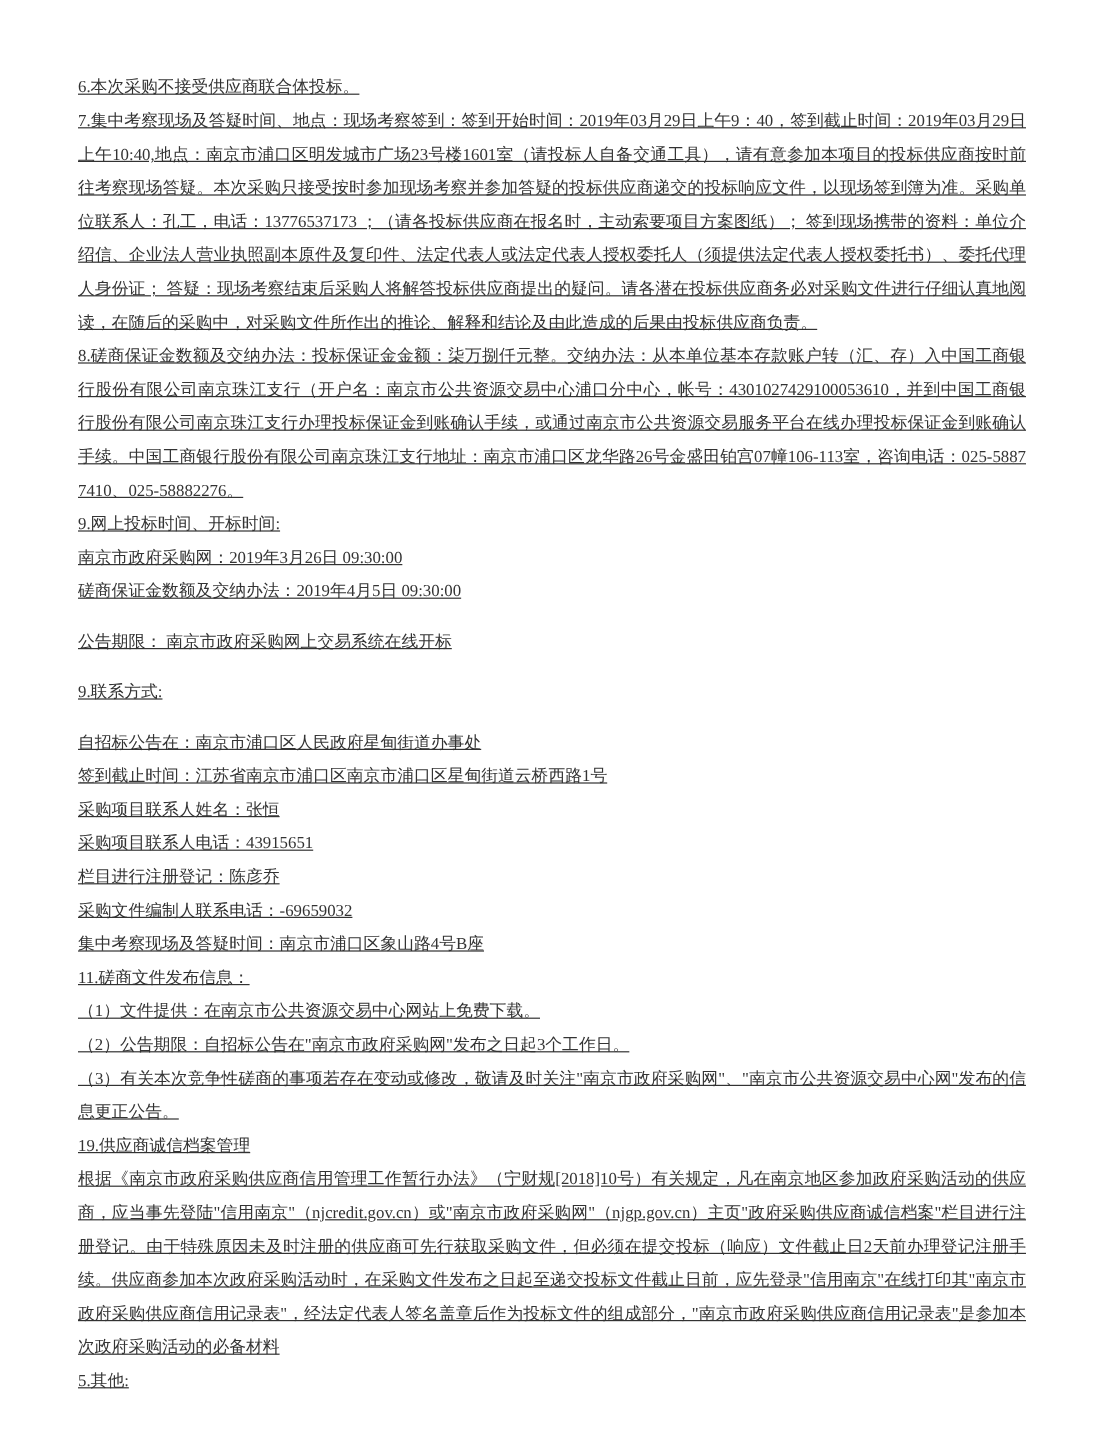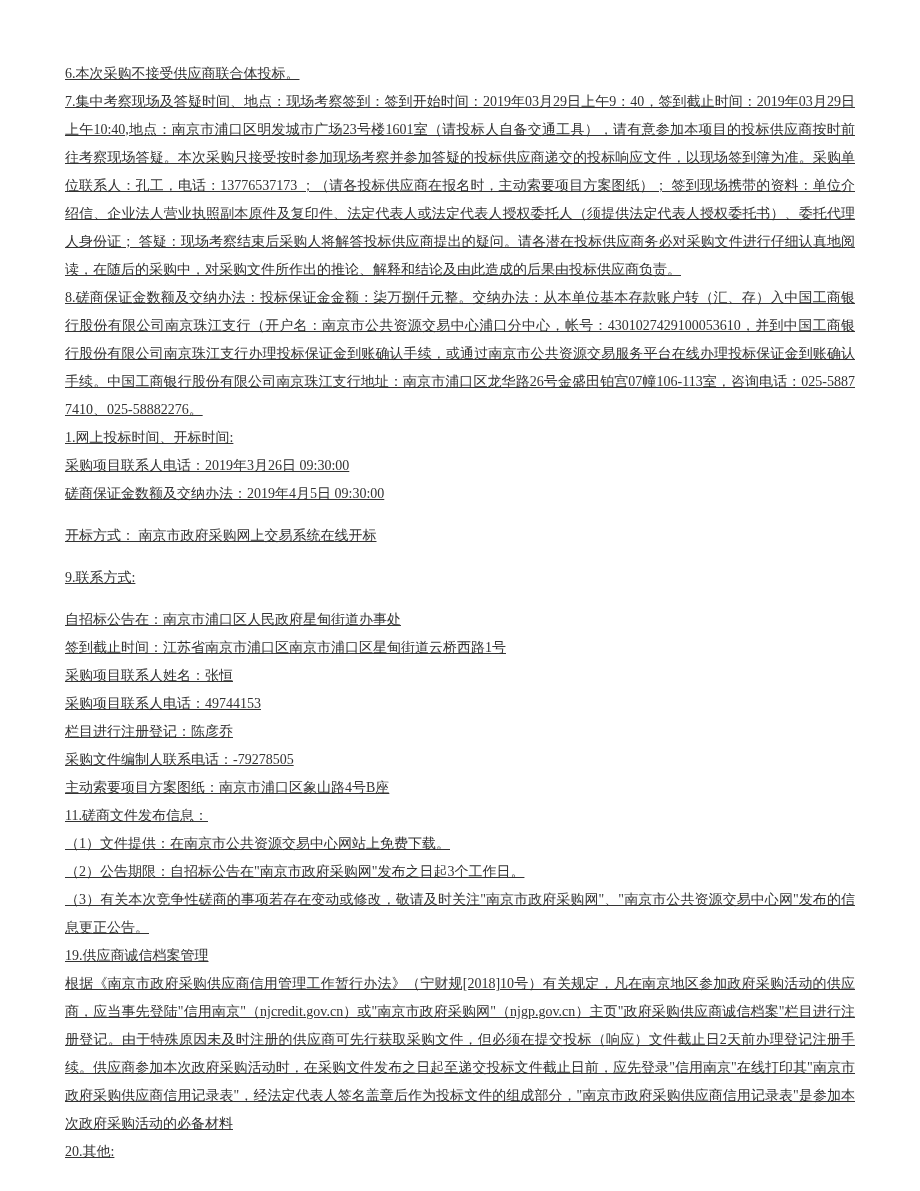--- a/index.html
+++ b/index.html
@@ -25,34 +25,34 @@
     .spacer {
       height: 14px;
     }
   </style>
 </head>
 <body>
 
 <p>6.本次采购不接受供应商联合体投标。</p>
 <p>7.集中考察现场及答疑时间、地点：现场考察签到：签到开始时间：2019年03月29日上午9：40，签到截止时间：2019年03月29日上午10:40,地点：南京市浦口区明发城市广场23号楼1601室（请投标人自备交通工具），请有意参加本项目的投标供应商按时前往考察现场答疑。本次采购只接受按时参加现场考察并参加答疑的投标供应商递交的投标响应文件，以现场签到簿为准。采购单位联系人：孔工，电话：13776537173 ；（请各投标供应商在报名时，主动索要项目方案图纸）； 签到现场携带的资料：单位介绍信、企业法人营业执照副本原件及复印件、法定代表人或法定代表人授权委托人（须提供法定代表人授权委托书）、委托代理人身份证； 答疑：现场考察结束后采购人将解答投标供应商提出的疑问。请各潜在投标供应商务必对采购文件进行仔细认真地阅读，在随后的采购中，对采购文件所作出的推论、解释和结论及由此造成的后果由投标供应商负责。</p>
 <p>8.磋商保证金数额及交纳办法：投标保证金金额：柒万捌仟元整。交纳办法：从本单位基本存款账户转（汇、存）入中国工商银行股份有限公司南京珠江支行（开户名：南京市公共资源交易中心浦口分中心，帐号：4301027429100053610，并到中国工商银行股份有限公司南京珠江支行办理投标保证金到账确认手续，或通过南京市公共资源交易服务平台在线办理投标保证金到账确认手续。中国工商银行股份有限公司南京珠江支行地址：南京市浦口区龙华路26号金盛田铂宫07幢106-113室，咨询电话：025-58877410、025-58882276。</p>
-<p>1.网上投标时间、开标时间:</p>
-<p>采购项目联系人电话：2019年3月26日 09:30:00</p>
+<p>9.网上投标时间、开标时间:</p>
+<p>南京市政府采购网：2019年3月26日 09:30:00</p>
 <p>磋商保证金数额及交纳办法：2019年4月5日 09:30:00</p>
 <div class="spacer"></div>
-<p>开标方式：  南京市政府采购网上交易系统在线开标</p>
+<p>公告期限：  南京市政府采购网上交易系统在线开标</p>
 <div class="spacer"></div>
 <p>9.联系方式:</p>
 <div class="spacer"></div>
 <p>自招标公告在：南京市浦口区人民政府星甸街道办事处</p>
 <p>签到截止时间：江苏省南京市浦口区南京市浦口区星甸街道云桥西路1号</p>
 <p>采购项目联系人姓名：张恒</p>
-<p>采购项目联系人电话：49744153</p>
+<p>采购项目联系人电话：43915651</p>
 <p>栏目进行注册登记：陈彦乔</p>
-<p>采购文件编制人联系电话：-79278505</p>
-<p>主动索要项目方案图纸：南京市浦口区象山路4号B座</p>
+<p>采购文件编制人联系电话：-69659032</p>
+<p>集中考察现场及答疑时间：南京市浦口区象山路4号B座</p>
 <p>11.磋商文件发布信息：</p>
 <p>（1）文件提供：在南京市公共资源交易中心网站上免费下载。</p>
 <p>（2）公告期限：自招标公告在"南京市政府采购网"发布之日起3个工作日。</p>
 <p>（3）有关本次竞争性磋商的事项若存在变动或修改，敬请及时关注"南京市政府采购网"、"南京市公共资源交易中心网"发布的信息更正公告。</p>
 <p>19.供应商诚信档案管理</p>
 <p>根据《南京市政府采购供应商信用管理工作暂行办法》（宁财规[2018]10号）有关规定，凡在南京地区参加政府采购活动的供应商，应当事先登陆"信用南京"（njcredit.gov.cn）或"南京市政府采购网"（njgp.gov.cn）主页"政府采购供应商诚信档案"栏目进行注册登记。由于特殊原因未及时注册的供应商可先行获取采购文件，但必须在提交投标（响应）文件截止日2天前办理登记注册手续。供应商参加本次政府采购活动时，在采购文件发布之日起至递交投标文件截止日前，应先登录"信用南京"在线打印其"南京市政府采购供应商信用记录表"，经法定代表人签名盖章后作为投标文件的组成部分，"南京市政府采购供应商信用记录表"是参加本次政府采购活动的必备材料</p>
-<p>20.其他:</p>
+<p>5.其他:</p>
 
 </body></html>

